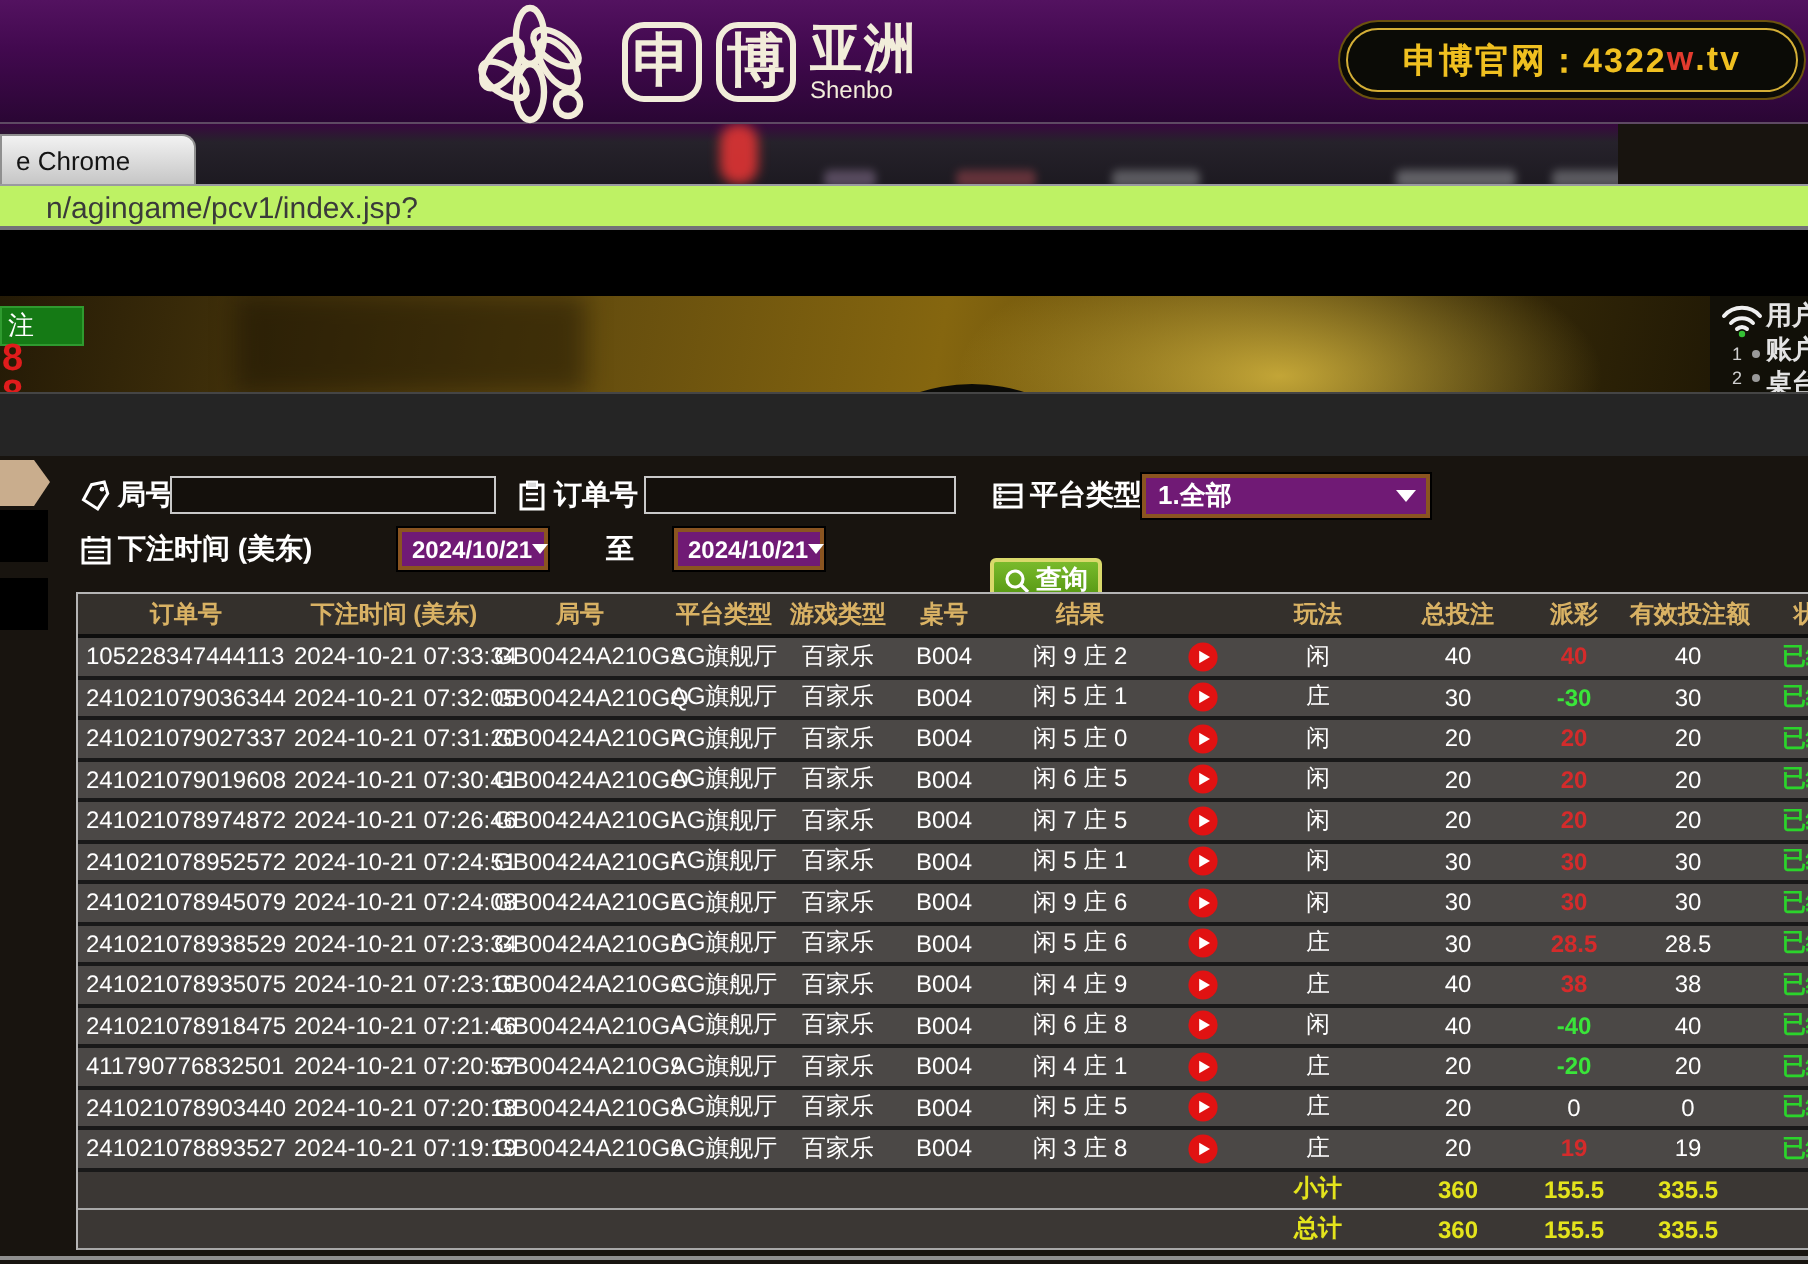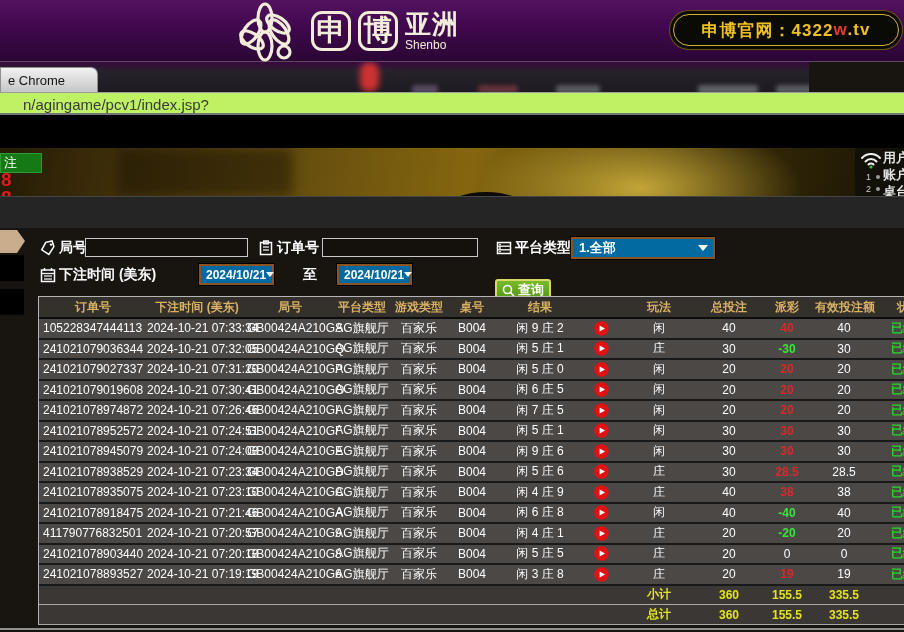--- a/index.html
+++ b/index.html
@@ -67,21 +67,21 @@
   
   .content { left:0; top:228px; width:904px; height:404px; background:#18140f; overflow:hidden; }
   .side-arrow { left:0; top:2px; width:25px; height:23px; background:#c9ad8d;
     clip-path:polygon(0 0,17px 0,25px 11px,17px 23px,0 23px); }
   .black-box { left:0; width:24px; height:26px; background:#000; }
 
   .flabel { color:#fff; font-weight:bold; font-size:14px; white-space:nowrap; }
   .ficon { width:16px; height:16px; }
   .text-input { background:#14100c; border:1px solid #c9c9c9; height:19px; color:#fff;
     font-size:12px; padding:0 3px; }
-  .sel { background:#0369a1; border:2px solid #8a5420; box-shadow:0 0 0 1px #000;
+  .sel { background:#701a75; border:2px solid #8a5420; box-shadow:0 0 0 1px #000;
     color:#fff; font-weight:bold; display:flex; align-items:center; cursor:pointer; }
   .caret { width:0; height:0; border-left:5px solid transparent; border-right:5px solid transparent;
     border-top:6px solid #fff; margin-left:auto; margin-right:5px; }
   .search-btn { background:linear-gradient(#79ba2c,#559612); border:2px solid #d9d96b; border-radius:3px;
     color:#fff; font-weight:bold; font-size:13px; height:22px; display:flex; align-items:center;
     gap:3px; padding:0 5px; cursor:pointer; }
 
   
   .table-wrap { position:absolute; left:38px; top:68px; width:866px; overflow:hidden;
     border-left:1px solid #b5b5b5; border-top:1px solid #b5b5b5; }

